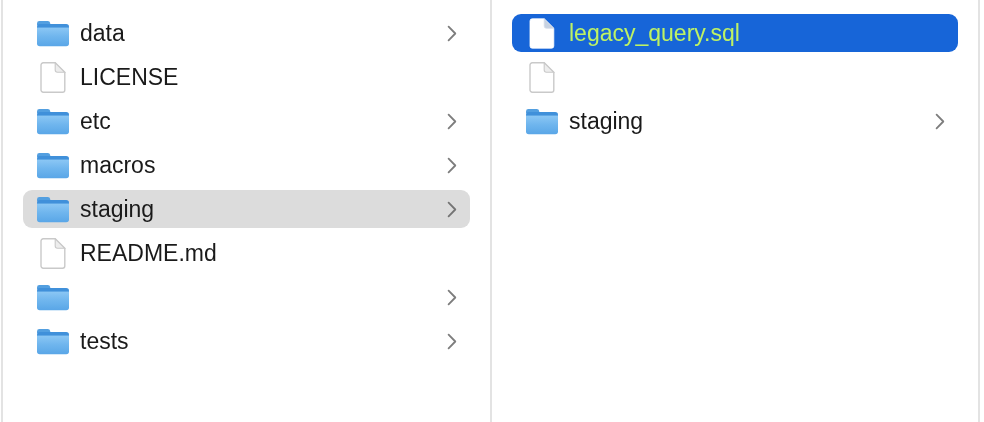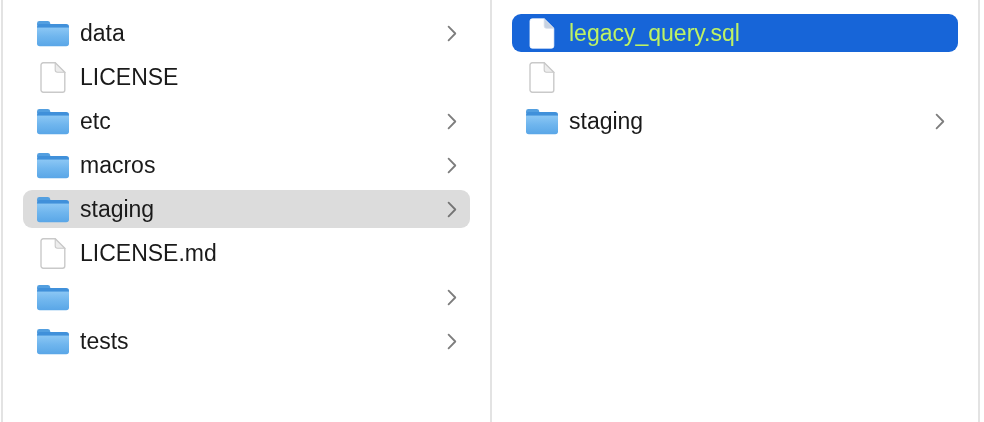--- a/index.html
+++ b/index.html
@@ -128,21 +128,21 @@
         </span>
     </div>
 
     <div class="row">
       <span class="icon-wrap">
           <svg width="26" height="31" viewBox="0 0 26 31">
             <path class="doc-page" d="M3.2 0.8 H15.2 L24.8 10.3 V28 a2.2 2.2 0 0 1 -2.2 2.2 H3.2 A2.2 2.2 0 0 1 1 28 V3 a2.2 2.2 0 0 1 2.2 -2.2 Z"></path>
             <path class="doc-fold" d="M15.2 0.8 L24.8 10.3 H17.4 a2.2 2.2 0 0 1 -2.2 -2.2 Z"></path>
           </svg>
         </span>
-      <span class="label">LICENSE.md</span>
+      <span class="label">README.md</span>
     </div>
 
     <div class="row">
       <span class="icon-wrap">
           <svg width="34" height="28" viewBox="0 0 34 28">
             <path d="M1 6.2 V4.4 A2.4 2.4 0 0 1 3.4 2 h8.4 a2.4 2.4 0 0 1 2.38 2.1 l.25 2.1 z" fill="#539fe0"></path>
             <rect x="1" y="5" width="32" height="22.3" rx="2.8" fill="url(#folderGrad)"></rect>
           </svg>
         </span>
       <span class="chev">

